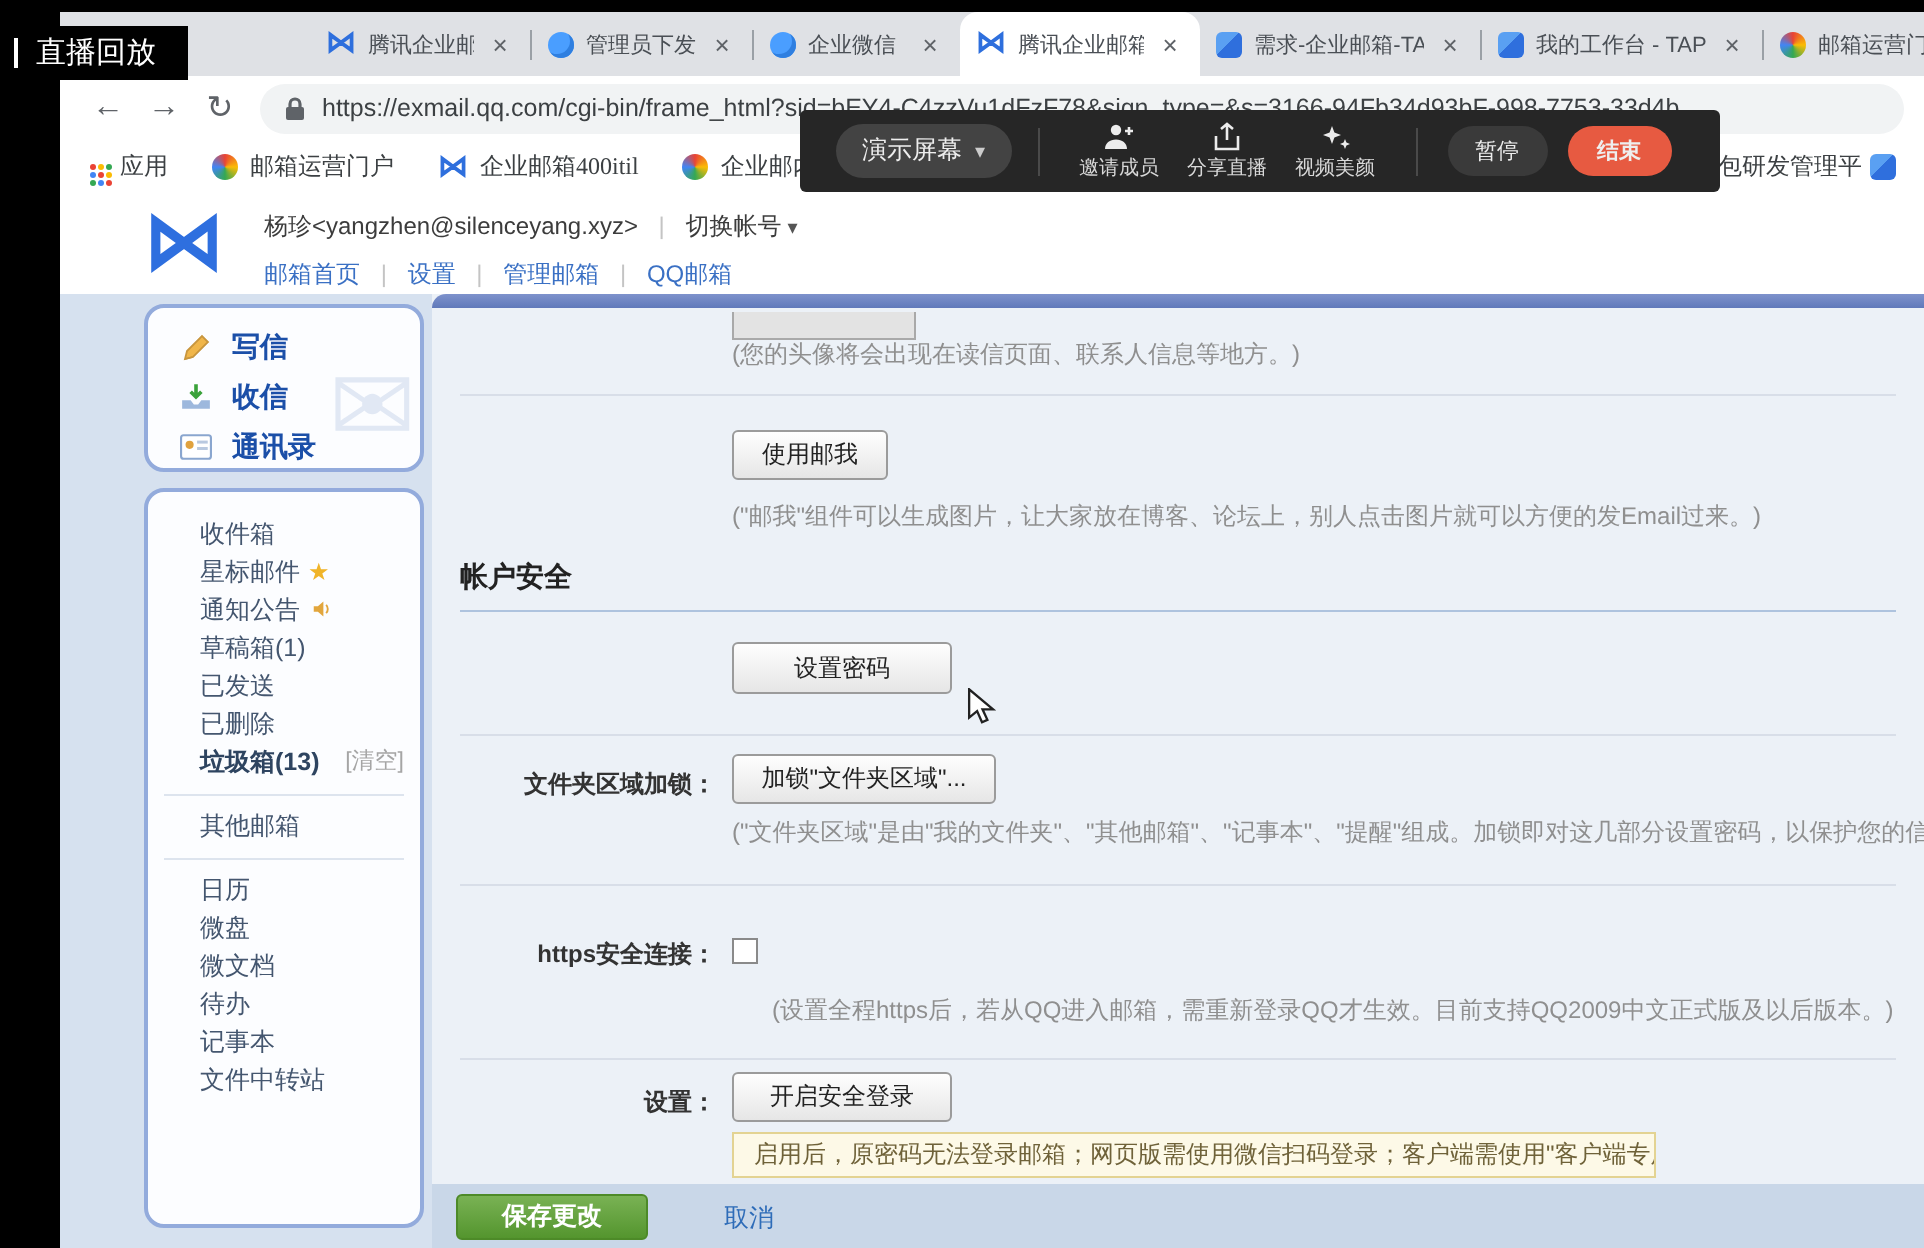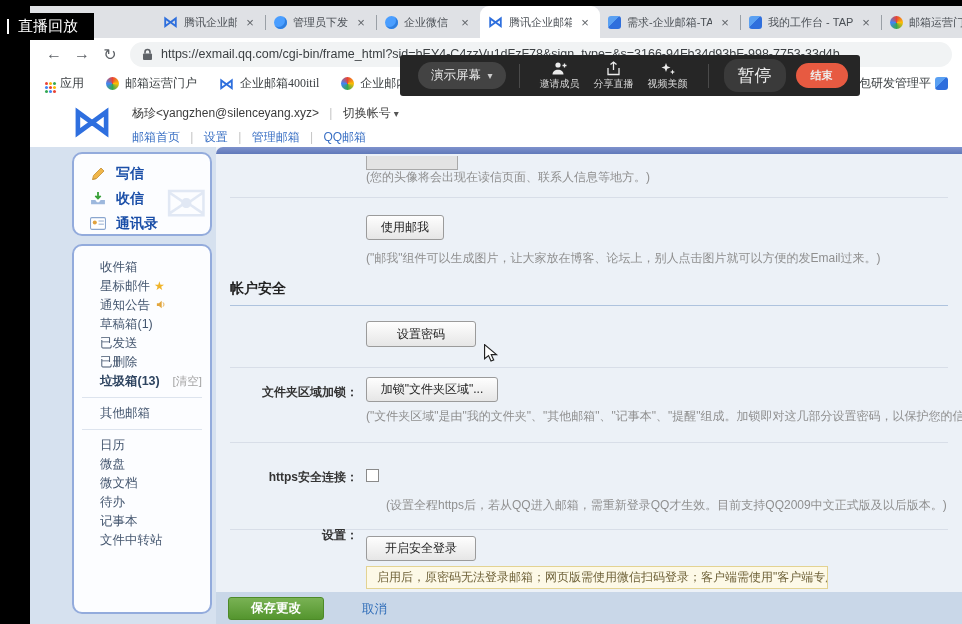--- a/index.html
+++ b/index.html
@@ -80,21 +80,21 @@
   .mfooter { position:absolute; left:0; right:0; bottom:0; height:32px; background:#c9d7e8; }
   .savebtn { position:absolute; left:12px; top:5px; width:96px; height:23px; background:linear-gradient(#79b254,#54952e); border:1px solid #4d8a28; border-radius:3px; color:#fff; font-size:12.5px; font-weight:bold; text-align:center; line-height:21px; cursor:pointer; }
   .cancel { position:absolute; left:146px; top:9px; font-size:12.5px; color:#2e6cb8; cursor:pointer; }
 
   
   .present-bar { position:absolute; left:400px; top:55px; width:460px; height:41px; background:#262626; border-radius:3px; display:flex; align-items:center; color:#eee; z-index:50; }
   .pb-pill { background:#434343; border-radius:14px; padding:5px 13px; font-size:12.5px; margin-left:18px; white-space:nowrap; cursor:pointer; }
   .pb-sep { width:1px; height:24px; background:#4a4a4a; margin:0 13px; }
   .pb-act { display:flex; flex-direction:column; align-items:center; width:54px; cursor:pointer; }
   .pb-act .al { font-size:10px; color:#d8d8d8; margin-top:1px; white-space:nowrap; }
-  .pb-pause { background:#3a3a3a; border-radius:14px; padding:5px 14px; font-size:17px; margin-left:2px; cursor:pointer; }
+  .pb-pause { background:#3a3a3a; border-radius:14px; padding:5px 14px; font-size:11px; margin-left:2px; cursor:pointer; }
   .pb-end { background:#e75a41; border-radius:14px; padding:5px 15px; font-size:11px; font-weight:bold; margin-left:10px; cursor:pointer; }
 
   
   .replay-badge { position:absolute; left:0; top:13px; height:27px; background:#000; color:#fff; display:flex; align-items:center; padding:0 16px 0 7px; z-index:60; font-size:15px; }
   .rb-bar { width:2px; height:15px; background:#fff; margin-right:9px; }
 
   .cursor-svg { position:absolute; left:483px; top:344px; z-index:70; }
 </style>
 </head>
 <body>
@@ -271,21 +271,21 @@
           <div class="rowlabel" style="top:237px;">文件夹区域加锁：</div>
           <div class="btn" style="left:150px; top:230px; width:132px;">加锁"文件夹区域"...</div>
           <div class="hint" style="left:150px; top:261px;">("文件夹区域"是由"我的文件夹"、"其他邮箱"、"记事本"、"提醒"组成。加锁即对这几部分设置密码，以保护您的信息。)</div>
           <div class="hr" style="top:295px;"></div>
 
           <div class="rowlabel" style="top:322px;">https安全连接：</div>
           <div class="checkbox"></div>
           <div class="hint" style="left:170px; top:350px;">(设置全程https后，若从QQ进入邮箱，需重新登录QQ才生效。目前支持QQ2009中文正式版及以后版本。)</div>
           <div class="hr" style="top:382px;"></div>
 
-          <div class="rowlabel" style="top:380px;">设置：</div>
+          <div class="rowlabel" style="top:396px;">设置：</div>
           <div class="btn" style="left:150px; top:389px; width:110px;">开启安全登录</div>
           <div class="warnbox">启用后，原密码无法登录邮箱；网页版需使用微信扫码登录；客户端需使用"客户端专用密码"登录</div>
 
           <div class="mfooter">
             <div class="savebtn">保存更改</div>
             <span class="cancel">取消</span>
           </div>
         </div>
 
       </div>

